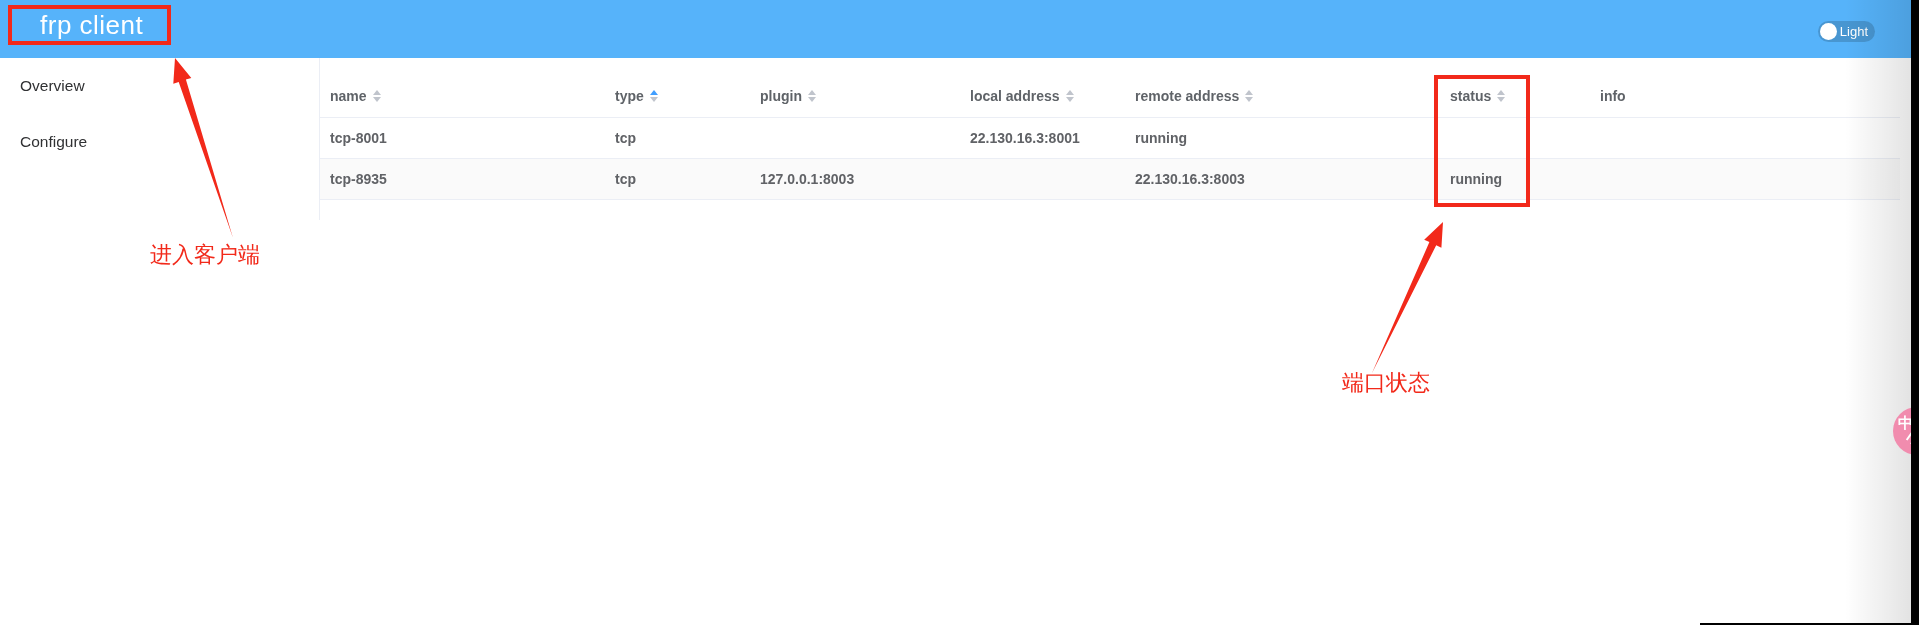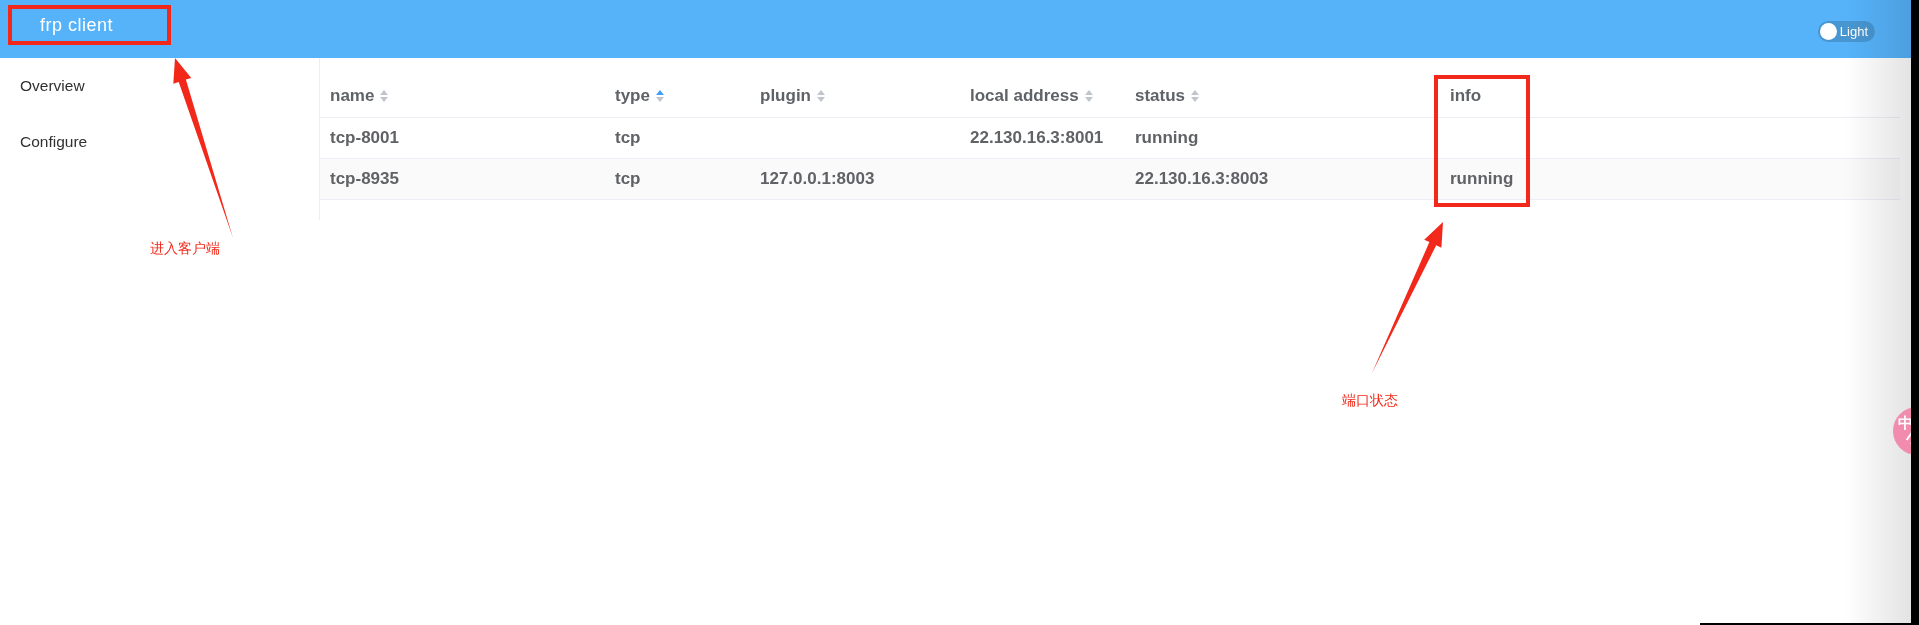--- a/index.html
+++ b/index.html
@@ -9,50 +9,50 @@
     --badge-pink:#f18cae;
   }
   *{box-sizing:border-box;margin:0;padding:0;}
   html,body{width:1919px;height:625px;overflow:hidden;}
   body{font-family:"Liberation Sans","DejaVu Sans",sans-serif;background:#fff;}
   .screen{position:relative;width:1919px;height:625px;background:#fff;overflow:hidden;}
 
   
   .app-header{position:absolute;left:0;top:0;width:1919px;height:58px;background:var(--header-bg,#56b3fa);}
   .title-box{position:absolute;left:8px;top:5px;width:163px;height:40px;border:4px solid var(--annotation-red,#f2291a);}
-  .app-title{position:absolute;left:40px;top:8px;height:34px;line-height:34px;color:#fff;font-size:18px;font-weight:500;letter-spacing:.5px;}
+  .app-title{position:absolute;left:40px;top:8px;height:34px;line-height:34px;color:#fff;font-size:26px;font-weight:500;letter-spacing:.5px;}
   .theme-switch{position:absolute;right:44px;top:21px;height:21px;min-width:53px;border-radius:11px;background:rgba(0,0,0,.16);display:flex;align-items:center;padding:0 7px 0 2px;cursor:pointer;}
   .theme-knob{width:17px;height:17px;border-radius:50%;background:#fff;flex:0 0 auto;}
   .theme-label{color:#fff;font-size:13px;margin-left:3px;line-height:21px;}
 
   
   .sidebar{position:absolute;left:0;top:58px;width:319px;bottom:0;background:#fff;}
   .menu-item{height:56px;line-height:56px;padding-left:20px;font-size:15.5px;color:#303133;cursor:pointer;white-space:nowrap;}
   .content-divider{position:absolute;left:319px;top:58px;width:1px;height:162px;background:#ebeef5;}
 
   
-  .tbl{position:absolute;left:320px;top:75px;width:1580px;font-size:17px;color:#606266;}
+  .tbl{position:absolute;left:320px;top:75px;width:1580px;font-size:14px;color:#606266;}
   .tr{display:grid;grid-template-columns:285px 145px 210px 165px 315px 150px 310px;border-bottom:1px solid #ebeef5;}
   .tr.head{height:43px;}
   .tr.row{height:41px;}
   .tr.striped{background:#fafafa;}
   .td,.th{padding-left:10px;display:flex;align-items:center;white-space:nowrap;overflow:hidden;font-weight:bold;}
   .th{font-weight:700;color:#5f6368;cursor:pointer;}
   .th.plain{cursor:default;}
   .caret{display:inline-flex;flex-direction:column;margin-left:6px;}
   .caret i{display:block;width:0;height:0;border:4px solid transparent;}
   .caret .up{border-bottom:5px solid #c0c4cc;margin-bottom:2px;}
   .caret .down{border-top:5px solid #c0c4cc;}
   .caret.sort-asc .up{border-bottom-color:var(--accent-sort,#409eff);}
 
   
   .status-box{position:absolute;left:1434px;top:75px;width:96px;height:132px;border:4px solid var(--annotation-red,#f2291a);pointer-events:none;}
-  .anno-text{position:absolute;color:var(--annotation-red,#f2291a);font-size:14px;font-weight:500;pointer-events:none;white-space:nowrap;}
+  .anno-text{position:absolute;color:var(--annotation-red,#f2291a);font-size:22px;font-weight:500;pointer-events:none;white-space:nowrap;}
   .anno-client{left:150px;top:240px;}
-  .anno-status{left:1342px;top:392px;}
+  .anno-status{left:1342px;top:368px;}
   .anno-svg{position:absolute;left:0;top:0;width:1919px;height:625px;pointer-events:none;}
 
   
   .edge-shadow{position:absolute;right:8px;top:0;width:66px;height:625px;background:linear-gradient(to right,rgba(0,0,0,0),rgba(0,0,0,.11));pointer-events:none;}
   .edge-black{position:absolute;right:0;top:0;width:8px;height:625px;background:#000;}
   .edge-black-bottom{position:absolute;right:0;bottom:0;width:219px;height:2px;background:#000;}
 
   
   .translate-badge{position:absolute;right:-22px;top:407px;width:48px;height:48px;border-radius:50%;background:var(--badge-pink,#f18cae);cursor:pointer;}
   .translate-badge .zh{position:absolute;left:5px;top:7px;color:#fff;font-size:15px;font-weight:700;}
@@ -107,20 +107,27 @@
           </span>
       </div>
       <div class="th">
         <span>local address</span>
         <span class="caret">
             <i class="up"></i>
             <i class="down"></i>
           </span>
       </div>
       <div class="th">
+        <span>remote address</span>
+        <span class="caret">
+            <i class="up"></i>
+            <i class="down"></i>
+          </span>
+      </div>
+      <div class="th">
         <span>status</span>
         <span class="caret">
             <i class="up"></i>
             <i class="down"></i>
           </span>
       </div>
       <div class="th plain">
         <span>info</span>
 
       </div>

